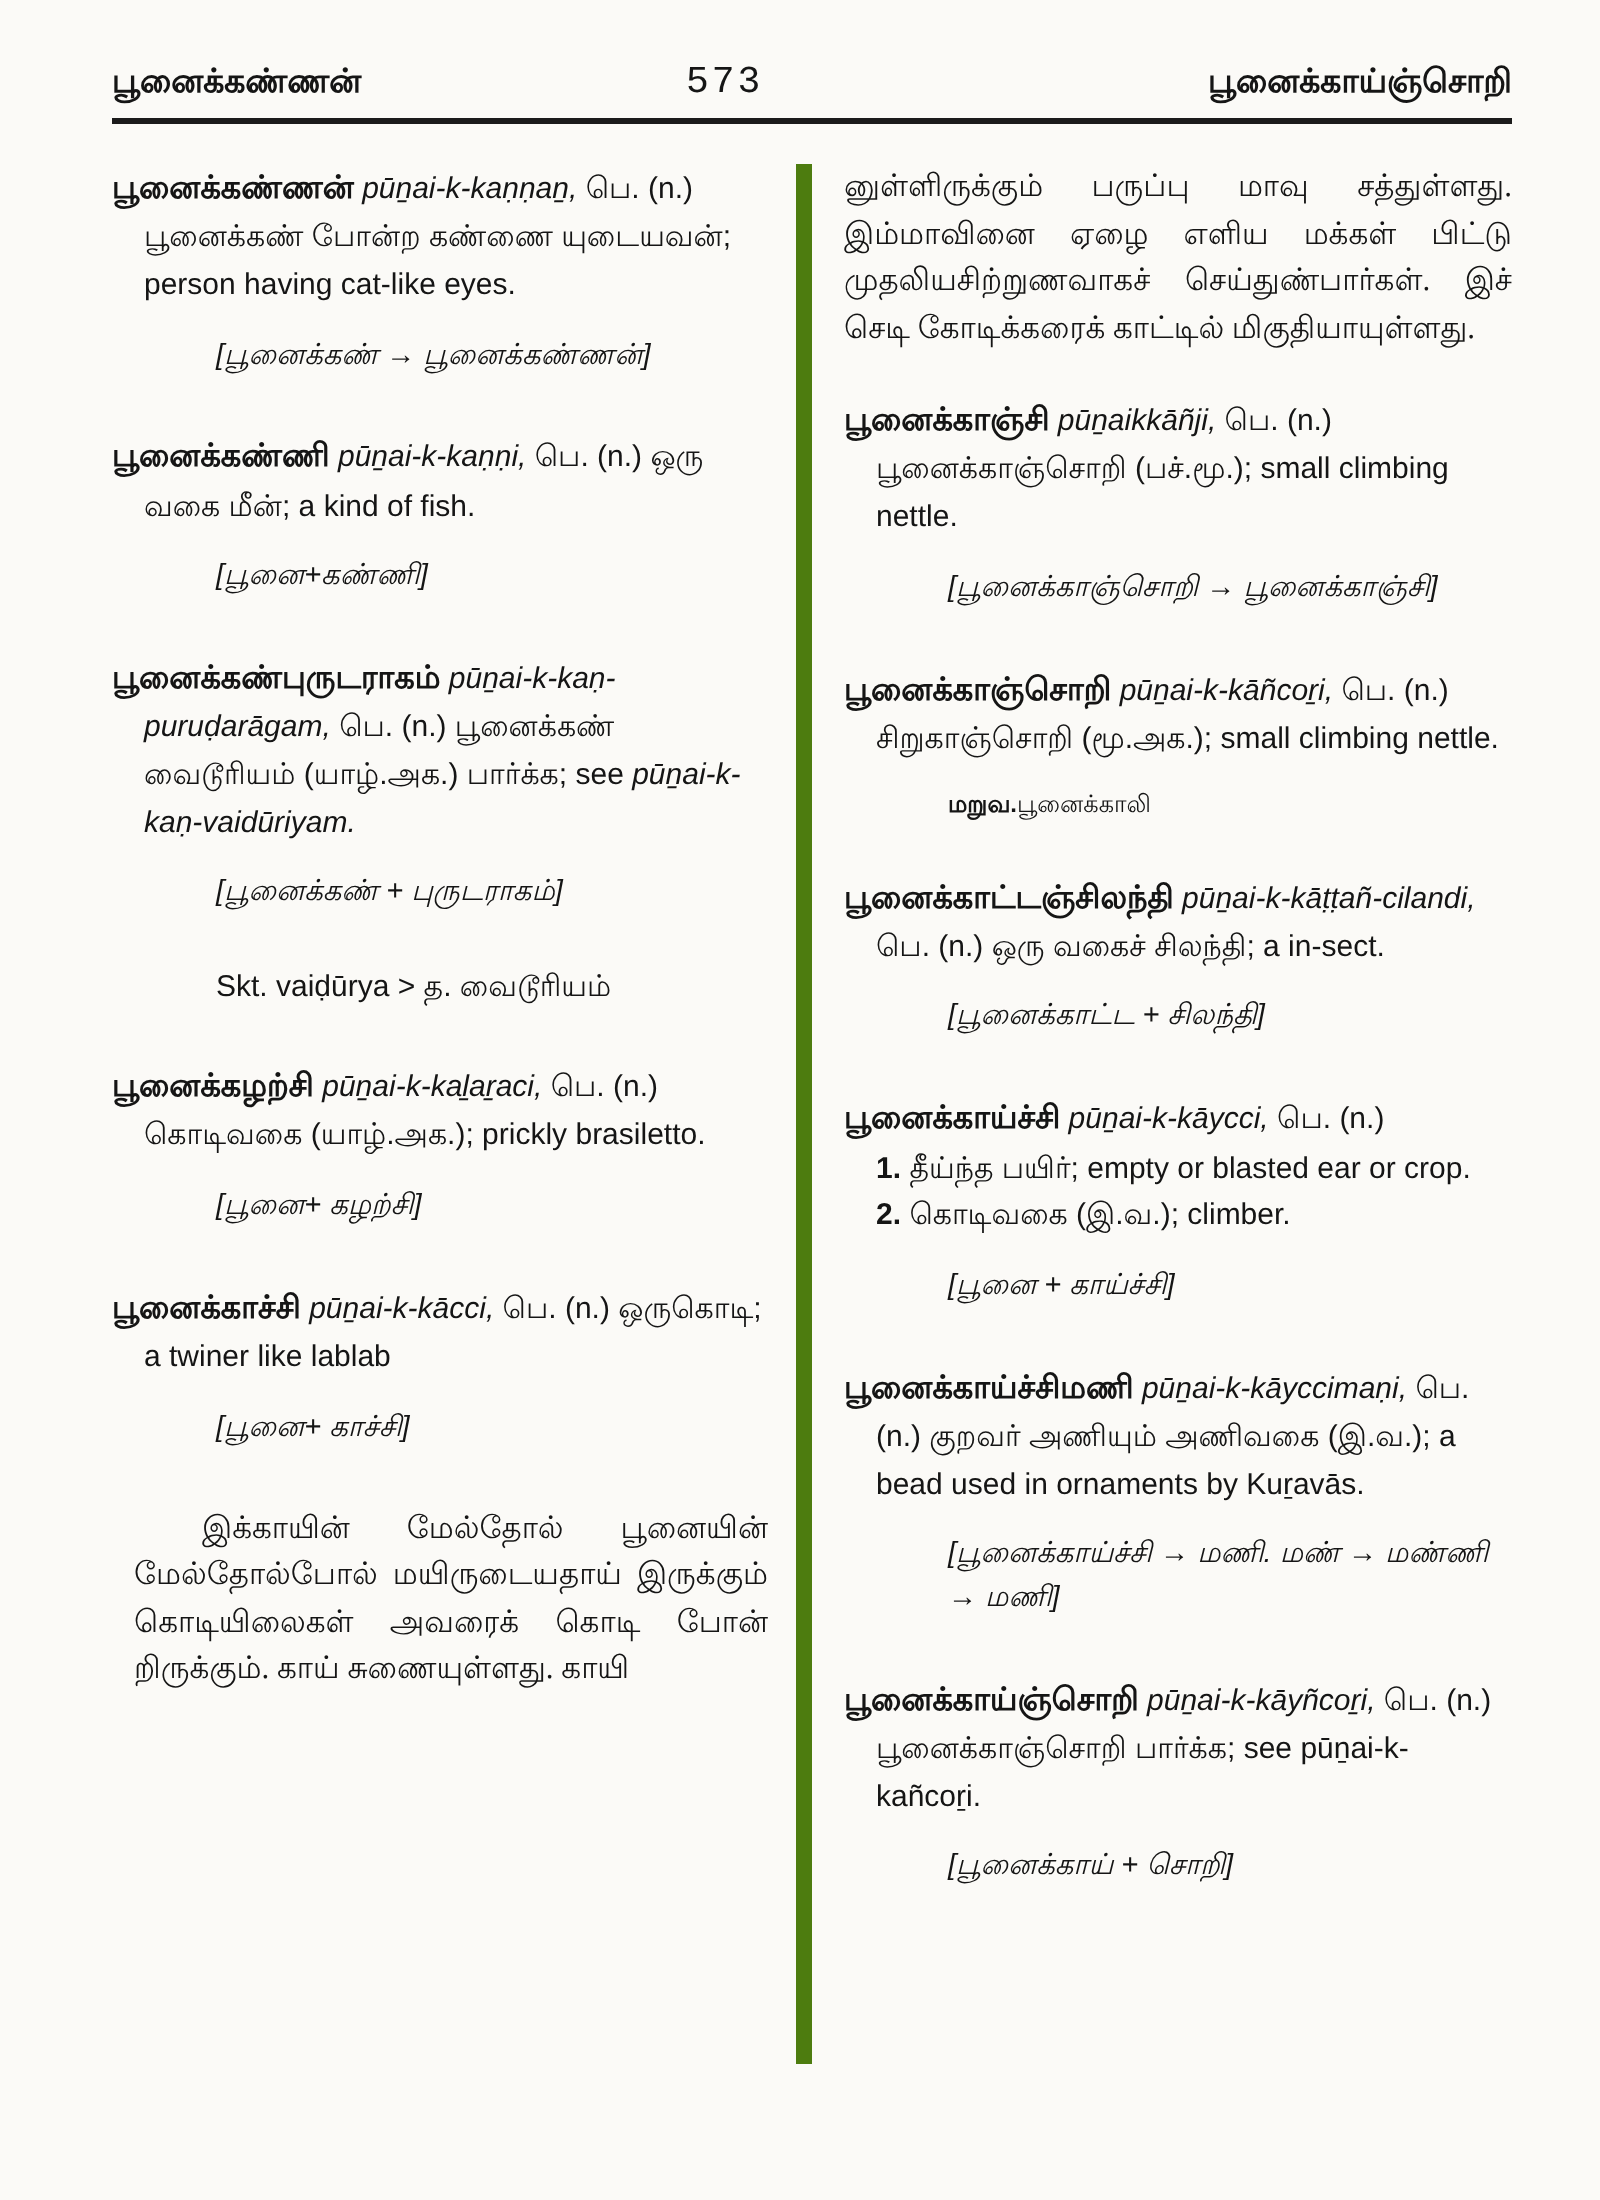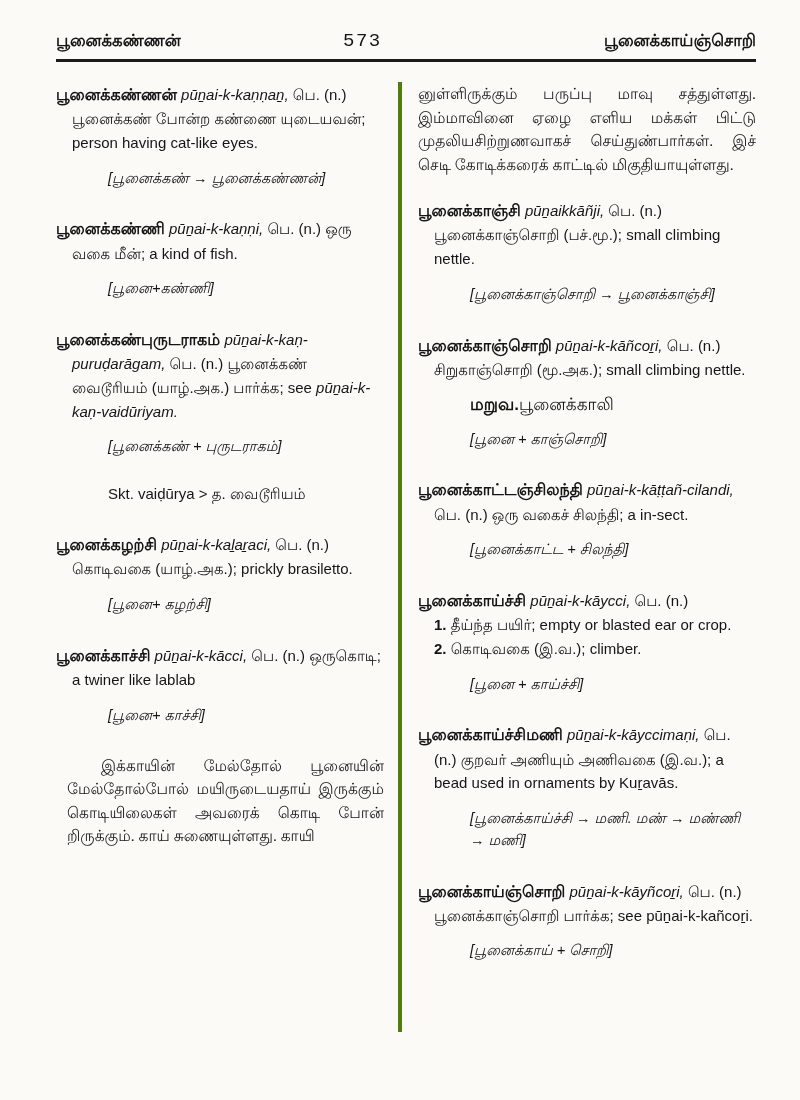--- a/index.html
+++ b/index.html
@@ -47,21 +47,21 @@
     align-items: stretch;
   }
   .col-left {
     width: 342px;
     flex: 0 0 342px;
     padding-right: 14px;
     box-sizing: border-box;
   }
   .col-right {
     flex: 1 1 auto;
-    border-left: 4px solid #4d7c0f;
+    border-left: 8px solid #4d7c0f;
     padding-left: 16px;
     min-height: 950px;
   }
   .entry { margin: 0 0 27px 0; }
   .etext {
     margin: 0;
     padding-left: 16px;
     text-indent: -16px;
     font-size: 15px;
     line-height: 1.58;
@@ -78,21 +78,21 @@
     font-style: italic;
     font-size: 14.5px;
     line-height: 1.5;
   }
   .note {
     margin: 15px 0 0 52px;
     font-size: 15px;
   }
   .variant {
     margin: 13px 0 0 52px;
-    font-size: 17px;
+    font-size: 12px;
   }
   .variant-label { font-weight: bold; }
   .sense {
     margin: 0;
     padding-left: 16px;
     font-size: 15px;
     line-height: 1.58;
   }
   .sense-num { font-weight: bold; }
   .para {
@@ -196,21 +196,20 @@
       </div>
 
       <div class="entry">
         <p class="etext">
           <span class="head">பூனைக்காஞ்சொறி</span>
           <span class="translit">pūṉai-k-kāñcoṟi,</span>
           <span>பெ. (n.)</span>
           <span>சிறுகாஞ்சொறி (மூ.அக.); small climbing nettle.</span>
         </p>
         <p class="variant"><span class="variant-label">மறுவ.</span><span>பூனைக்காலி</span></p>
-        <p class="etym">[பூனை + காஞ்சொறி]</p>
       </div>
 
       <div class="entry">
         <p class="etext">
           <span class="head">பூனைக்காட்டஞ்சிலந்தி</span>
           <span class="translit">pūṉai-k-kāṭṭañ-cilandi,</span>
           <span>பெ. (n.)</span>
           <span>ஒரு வகைச் சிலந்தி; a in-sect.</span>
         </p>
         <p class="etym">[பூனைக்காட்ட + சிலந்தி]</p>

